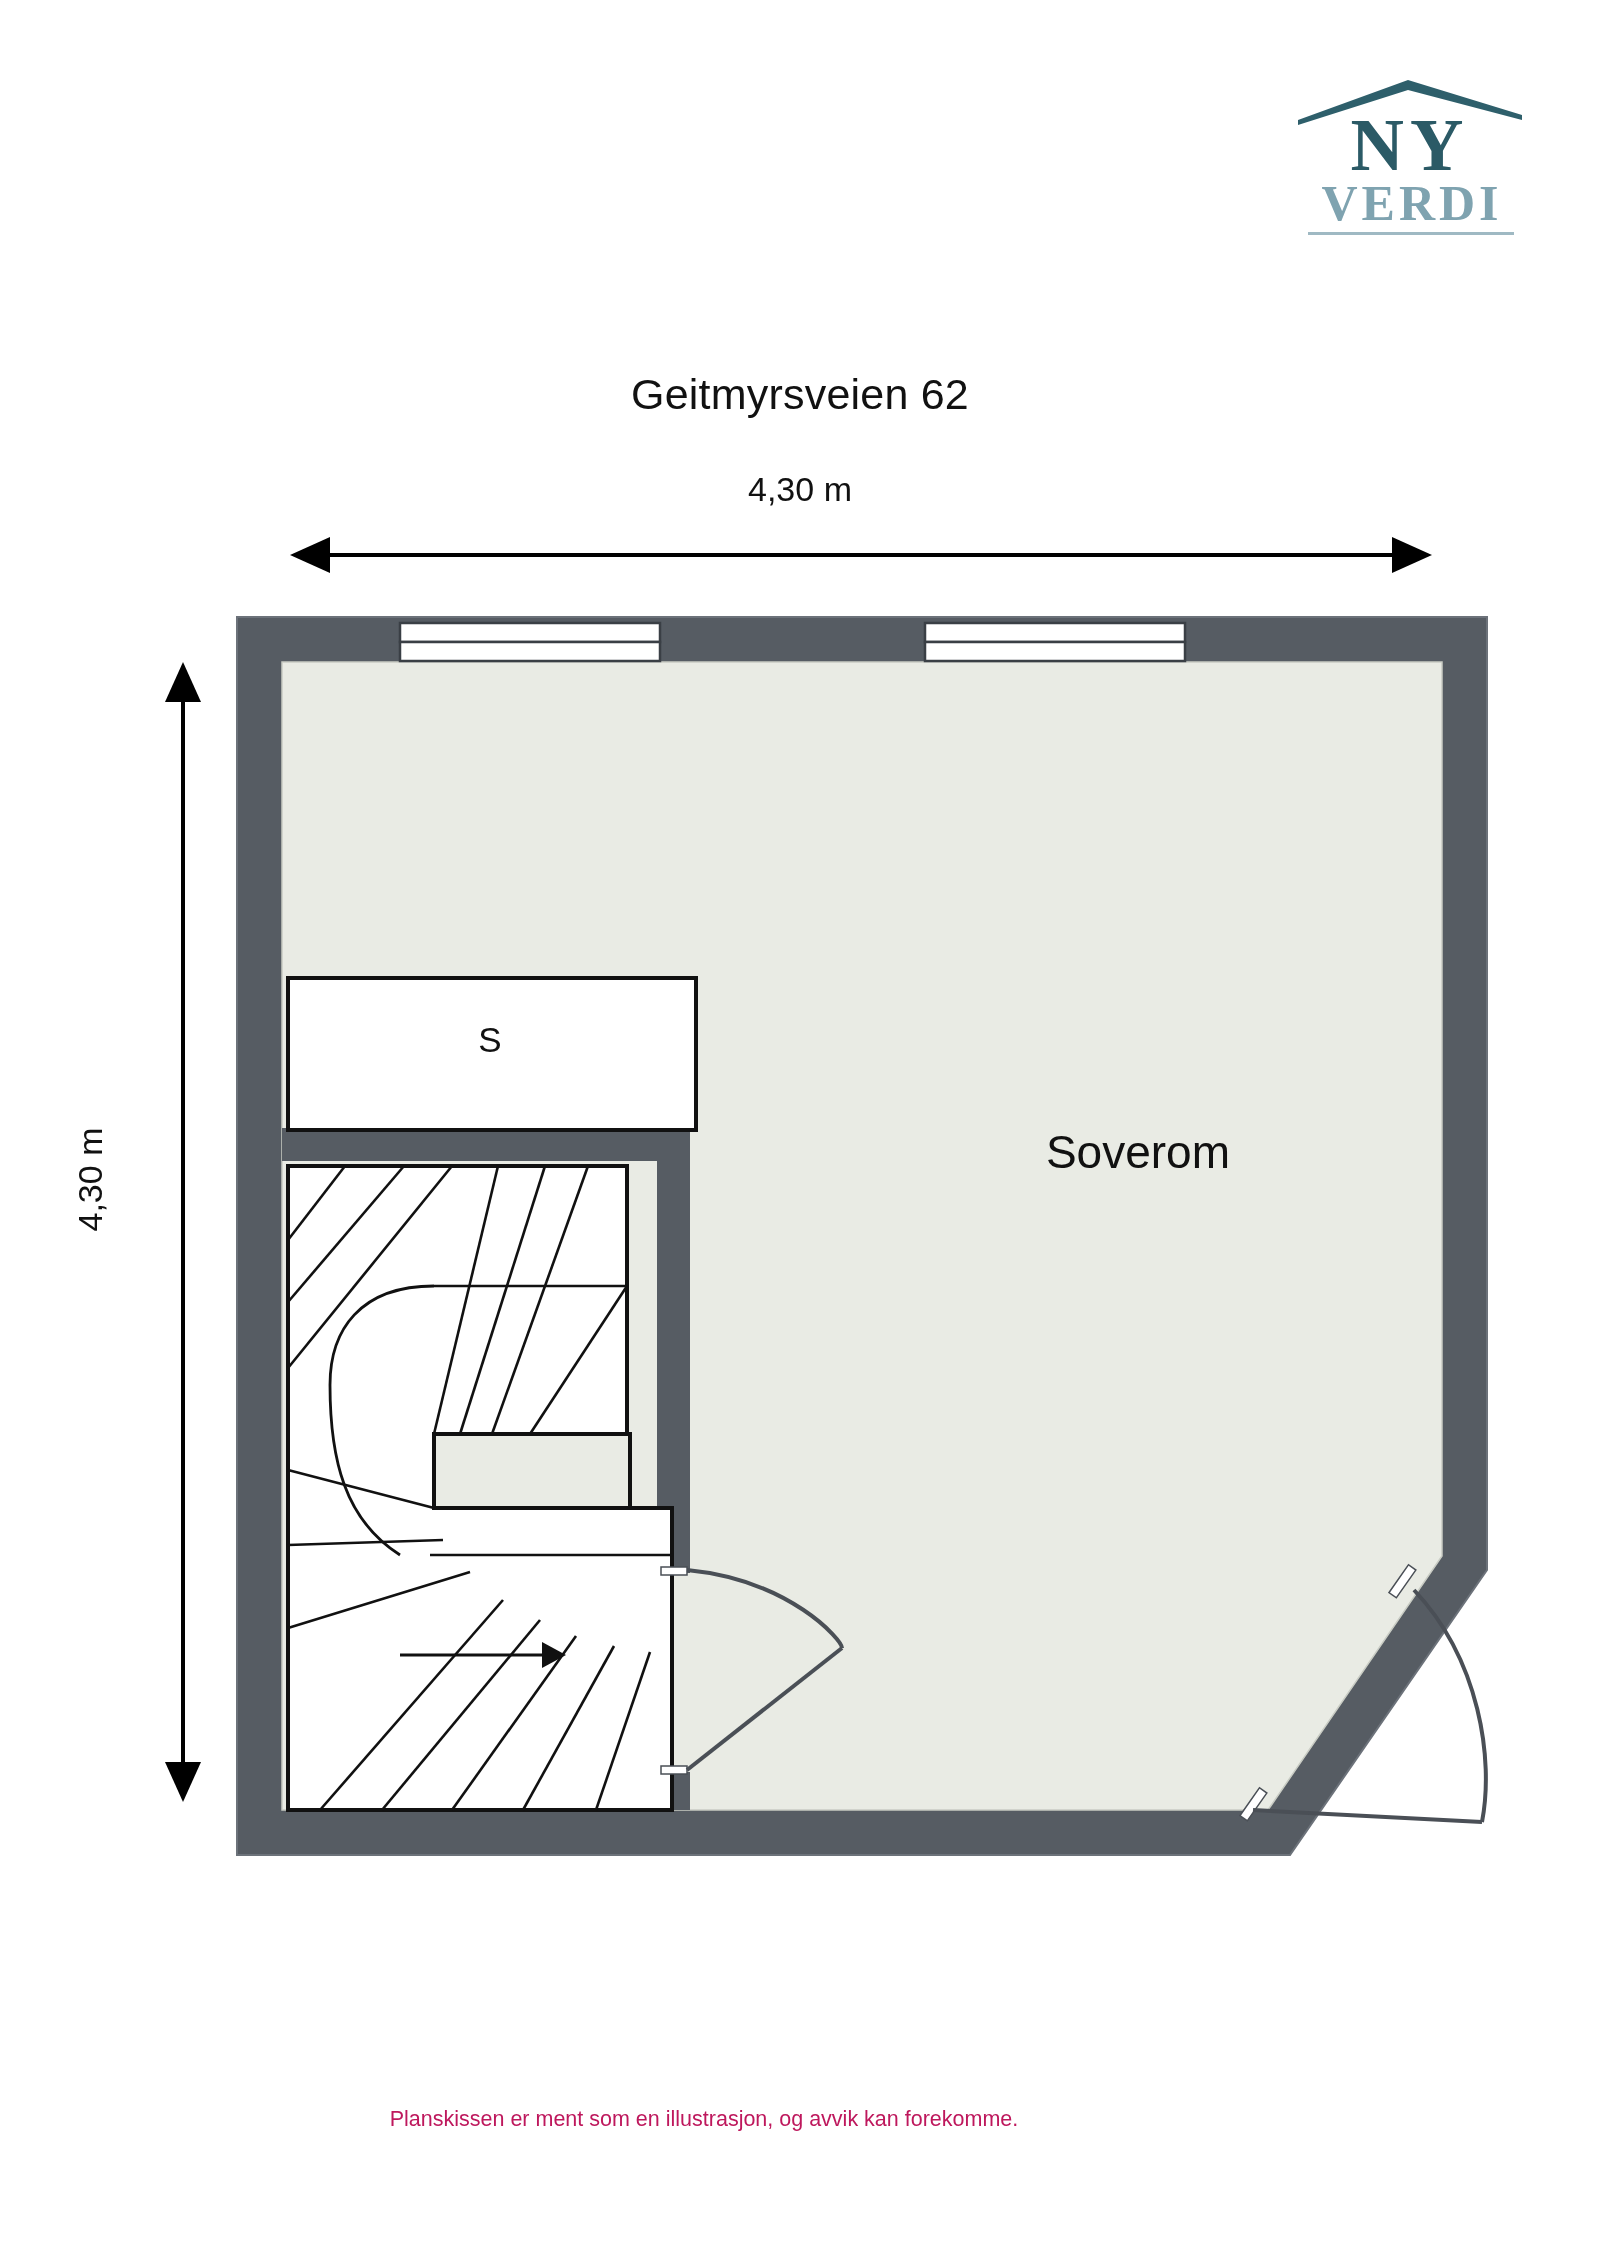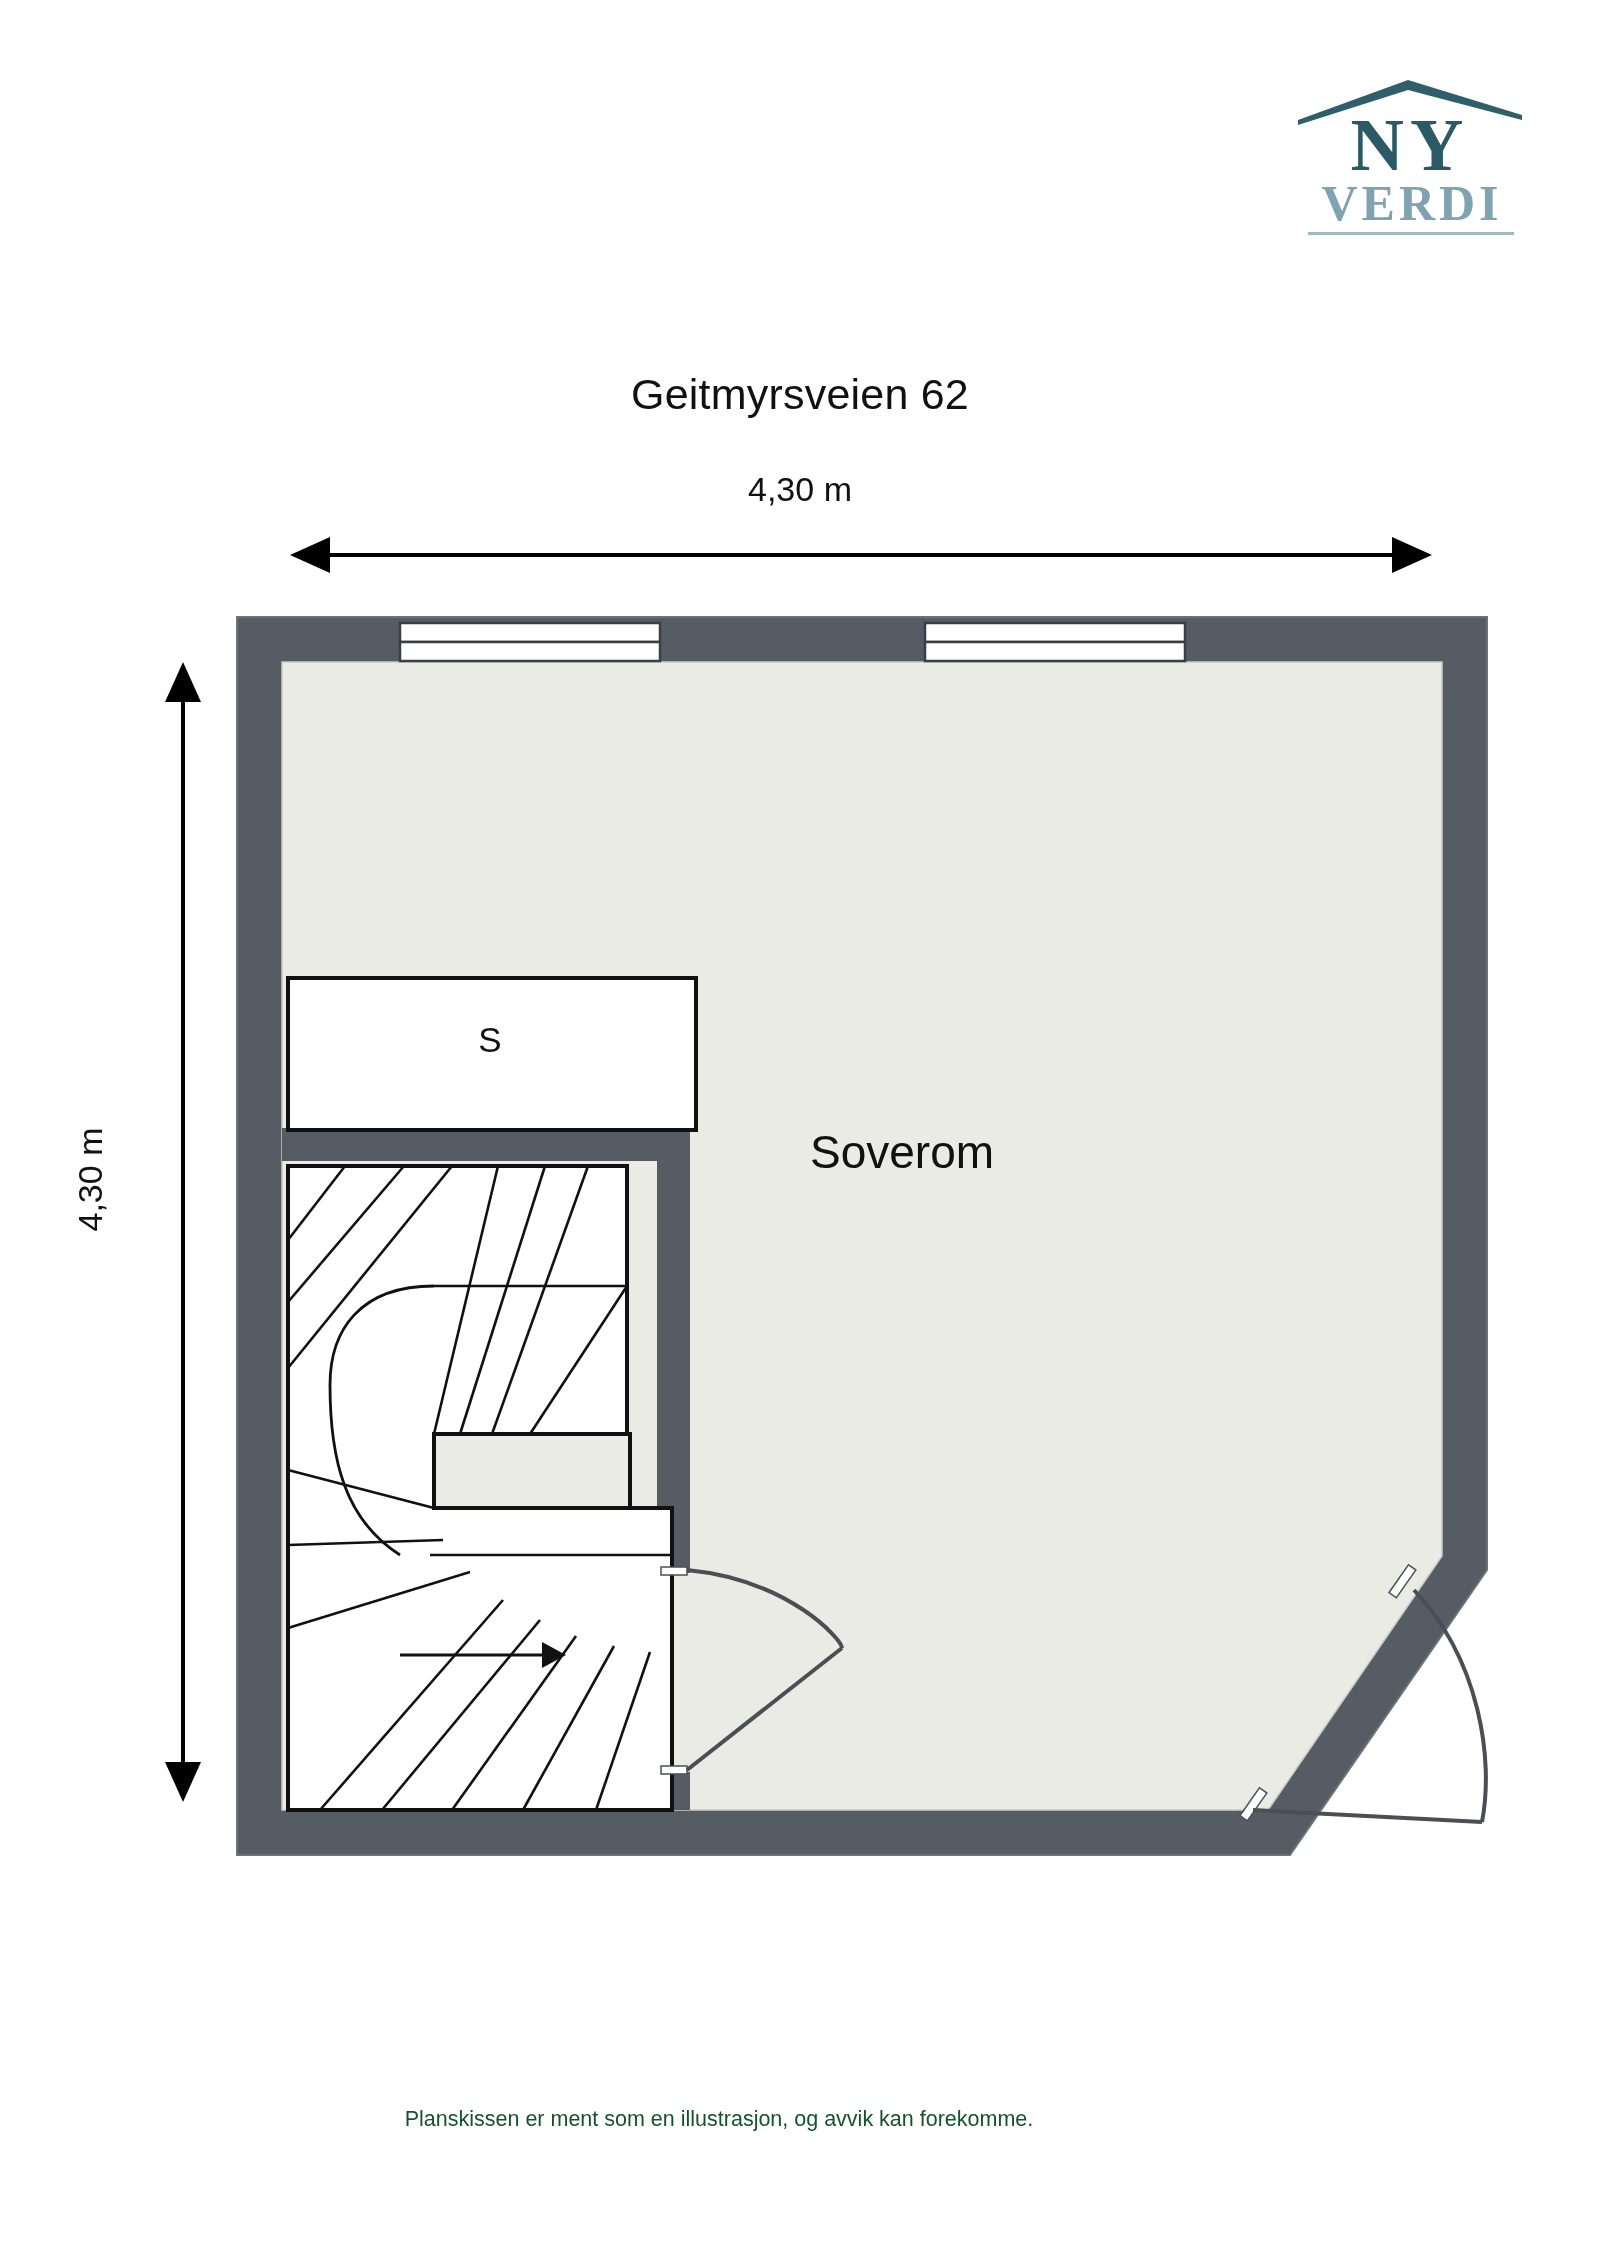--- a/index.html
+++ b/index.html
@@ -80,44 +80,44 @@
     width: 1600px;
     height: 2263px;
   }
 
   
   #room-label-soverom {
     position: absolute;
     left: 810px;
     top: 1125px;
     width: 420px;
-    text-align: left;
+    text-align: right;
     font-size: 46px;
     color: #111111;
   }
   #storage-label {
     position: absolute;
     left: 290px;
     top: 1020px;
     width: 400px;
     text-align: center;
     font-size: 35px;
     color: #111111;
   }
 
   
   #footer {
     position: absolute;
-    left: 15px;
+    left: 0;
     top: 2104px;
     width: 1408px;
     text-align: center;
     font-size: 21.5px;
     line-height: 31px;
-    color: #14532d;
+    color: #be185d;
   }
   #footer div { white-space: nowrap; }
 </style>
 </head>
 <body>
 
 <div id="logo">
   <svg width="240" height="180" viewBox="0 0 240 180" xmlns="http://www.w3.org/2000/svg">
 
     <polygon points="8,58 118,18 232,53 232,58 118,28 8,63" fill="#2e5f6b"></polygon>

